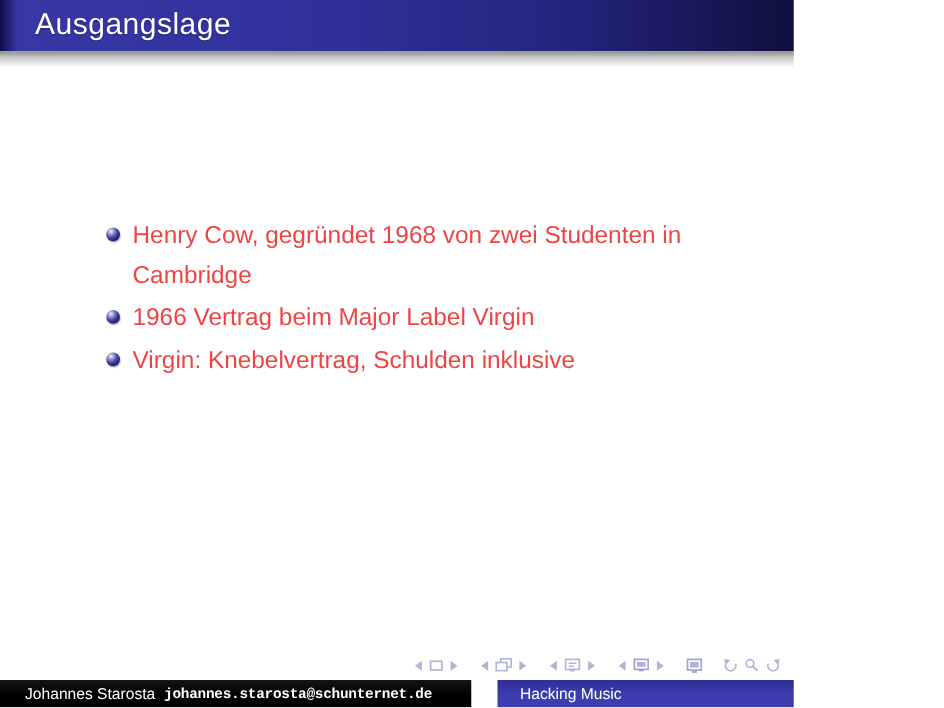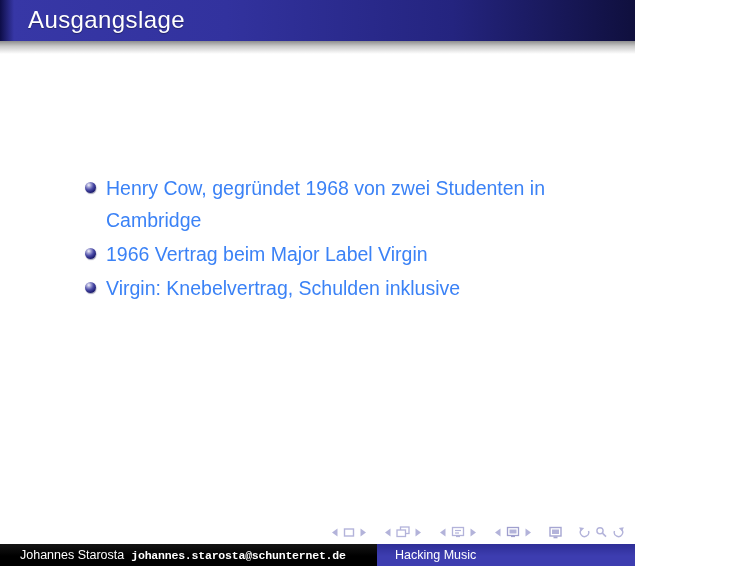--- a/index.html
+++ b/index.html
@@ -52,21 +52,21 @@
     top: 172px;
     left: 85px;
     width: 620px;
     list-style: none;
   }
   ul.bullets li {
     position: relative;
     padding-left: 21px;
     font-size: 19.5px;
     line-height: 32px;
-    color: #3b82f6;
+    color: #ef4444;
     margin-bottom: 2px;
   }
   .bullet-sphere {
     position: absolute;
     left: 0;
     top: 10px;
     width: 11px;
     height: 11px;
     border-radius: 50%;
     background: radial-gradient(circle at 34% 28%,
@@ -116,20 +116,21 @@
     letter-spacing: -0.2px;
   }
   .foot-right {
     flex: 1;
     height: 100%;
     background: linear-gradient(#2e2e96, #3d3db0 55%);
     color: #ffffff;
     display: flex;
     align-items: center;
     padding-left: 18px;
+    margin-left: 21px;
   }
   .foot-right .talk-title { font-size: 12.5px; }
 </style>
 </head>
 <body>
 
 <div class="slide">
 
   <div class="frametitle">
     <span class="title-text">Ausgangslage</span>

